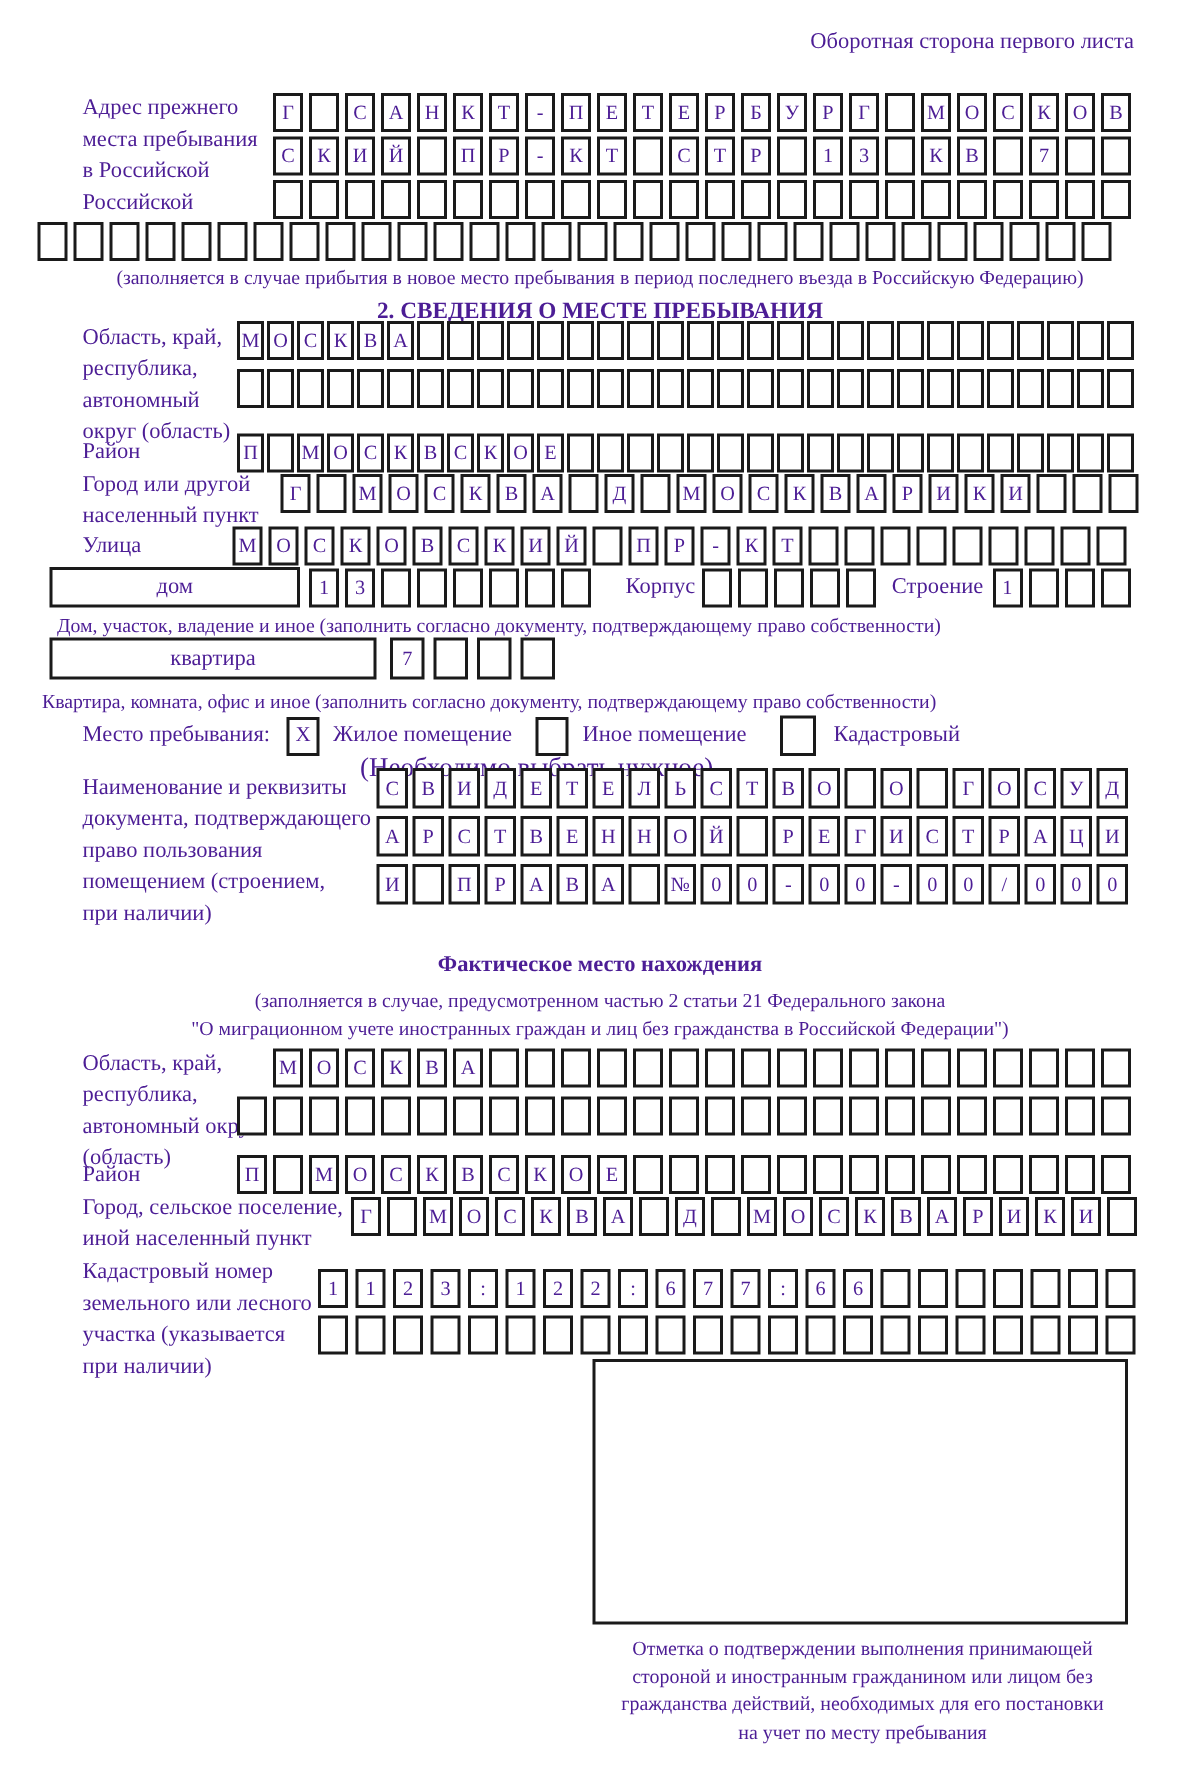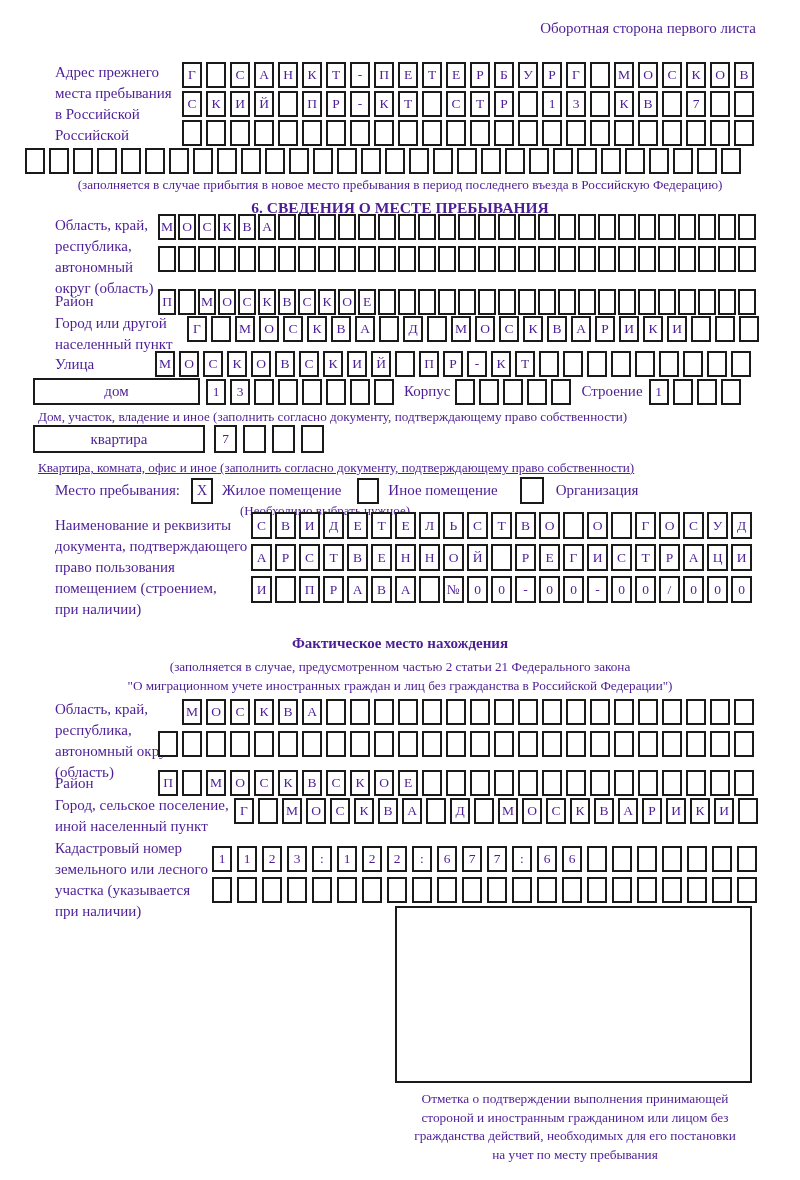--- a/index.html
+++ b/index.html
@@ -157,21 +157,21 @@
       <span class="cell"></span>
       <span class="cell"></span>
       <span class="cell"></span>
       <span class="cell"></span>
       <span class="cell"></span>
       <span class="cell"></span>
       <span class="cell"></span>
     </div>
   <div class="abs caption center" style="top:176px;">(заполняется в случае прибытия в новое место пребывания в период последнего въезда в Российскую Федерацию)</div>
 
-  <div class="abs label bold center" style="top:197px;font-size:15.5px;">6. СВЕДЕНИЯ О МЕСТЕ ПРЕБЫВАНИЯ</div>
+  <div class="abs label bold center" style="top:197px;font-size:15.5px;">2. СВЕДЕНИЯ О МЕСТЕ ПРЕБЫВАНИЯ</div>
 
   <div class="abs label" style="left:55px;top:215px;width:125px;">
     <div>Область, край,</div>
     <div>республика,</div>
     <div>автономный</div>
     <div>округ (область)</div>
   </div>
   <div class="abs cells c-sm" style="left:158px;top:214px;">
       <span class="cell">М</span>
       <span class="cell">О</span>
@@ -338,61 +338,61 @@
     <div class="cells c-big" style="margin-left:6px;">
         <span class="cell">1</span>
         <span class="cell">3</span>
         <span class="cell"></span>
         <span class="cell"></span>
         <span class="cell"></span>
         <span class="cell"></span>
         <span class="cell"></span>
         <span class="cell"></span>
       </div>
-    <span class="label" style="margin-left:10px;">Корпус</span>
+    <span class="label" style="margin-left:23px;">Корпус</span>
     <div class="cells c-big" style="margin-left:5px;">
         <span class="cell"></span>
         <span class="cell"></span>
         <span class="cell"></span>
         <span class="cell"></span>
         <span class="cell"></span>
       </div>
     <span class="label" style="margin-left:10px;">Строение</span>
     <div class="cells c-big" style="margin-left:6px;">
         <span class="cell">1</span>
         <span class="cell"></span>
         <span class="cell"></span>
         <span class="cell"></span>
       </div>
   </div>
   <div class="abs caption" style="left:38px;top:408px;">Дом, участок, владение и иное (заполнить согласно документу, подтверждающему право собственности)</div>
 
   <div class="abs inline-row" style="left:33px;top:425px;">
-    <div class="wide-box" style="width:172px;height:28px;">
+    <div class="wide-box" style="width:218px;height:28px;">
       <span>квартира</span>
     </div>
     <div class="cells c-kv" style="margin-left:9px;">
         <span class="cell">7</span>
         <span class="cell"></span>
         <span class="cell"></span>
         <span class="cell"></span>
       </div>
   </div>
-  <div class="abs caption" style="left:38px;top:459px;text-decoration:underline;">Квартира, комната, офис и иное (заполнить согласно документу, подтверждающему право собственности)</div>
+  <div class="abs caption" style="left:28px;top:459px;">Квартира, комната, офис и иное (заполнить согласно документу, подтверждающему право собственности)</div>
 
   <div class="abs inline-row" style="left:55px;top:477px;">
     <span class="label">Место пребывания:</span>
     <span class="checkbox" style="margin-left:11px;">X</span>
     <span class="label" style="margin-left:9px;">Жилое помещение</span>
     <span class="checkbox" style="margin-left:16px;"></span>
     <span class="label" style="margin-left:9px;">Иное помещение</span>
     <span class="checkbox" style="margin-left:22px;width:24px;height:27px;"></span>
-    <span class="label" style="margin-left:12px;">Организация</span>
-  </div>
-  <div class="abs caption" style="left:240px;top:502px;font-size:13px;">(Необходимо выбрать нужное)</div>
+    <span class="label" style="margin-left:12px;">Кадастровый</span>
+  </div>
+  <div class="abs caption" style="left:240px;top:502px;font-size:18px;">(Необходимо выбрать нужное)</div>
 
   <div class="abs label" style="left:55px;top:515px;width:200px;">
     <div>Наименование и реквизиты</div>
     <div>документа, подтверждающего</div>
     <div>право пользования</div>
     <div>помещением (строением,</div>
     <div>при наличии)</div>
   </div>
   <div class="abs cells c-doc" style="left:251px;top:512px;">
       <span class="cell">С</span>

